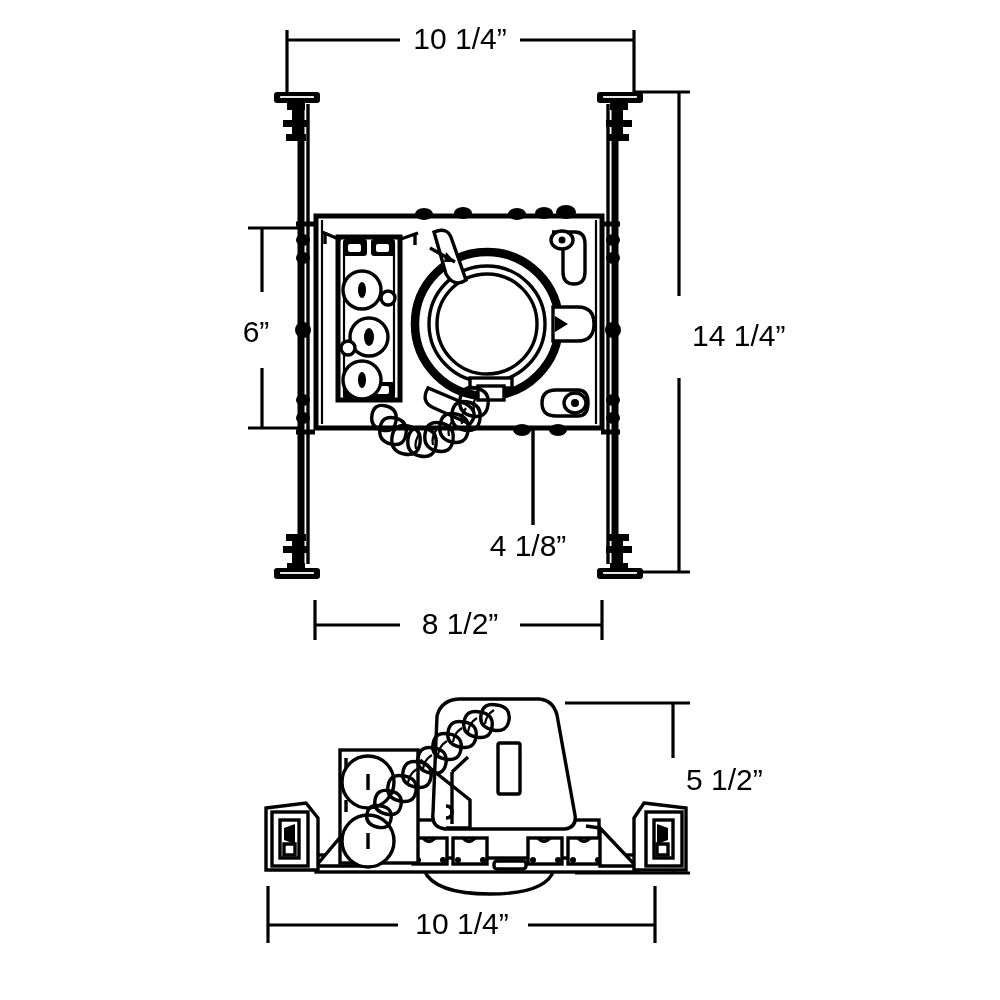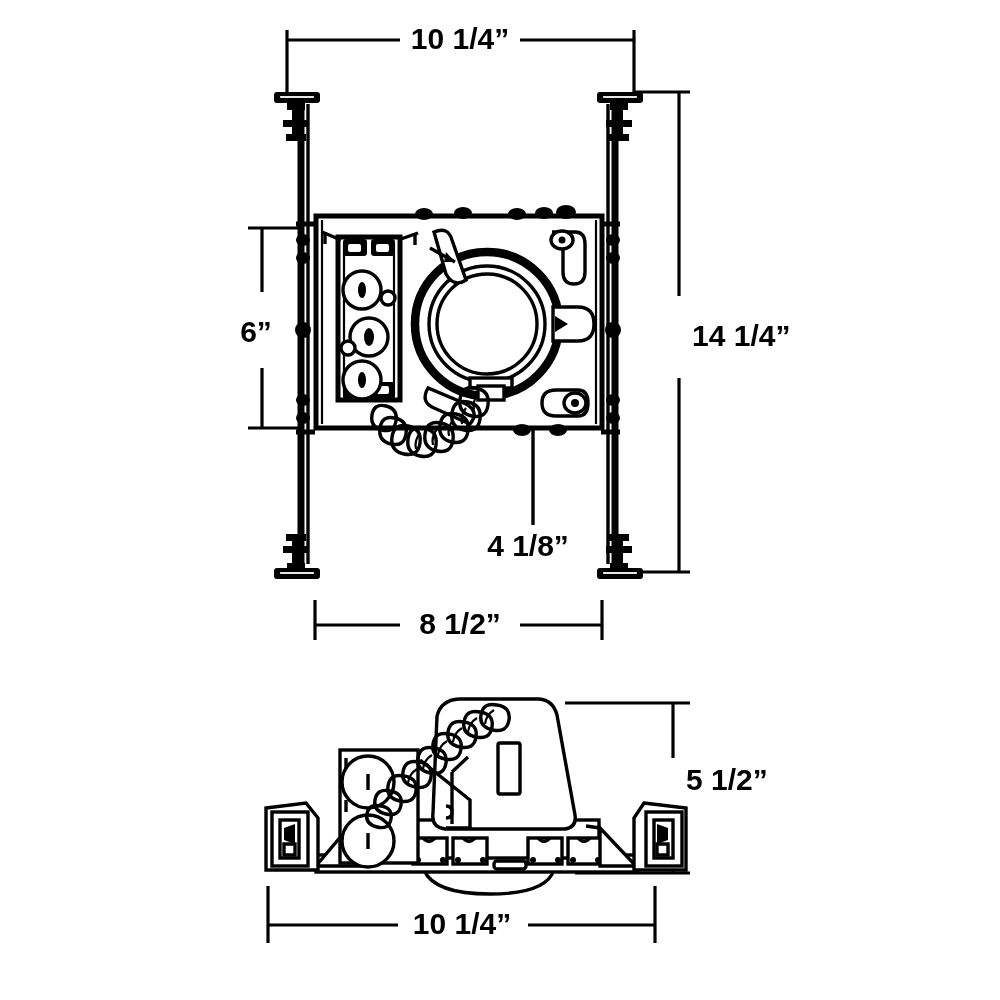--- a/index.html
+++ b/index.html
@@ -11,21 +11,20 @@
     width: 1000px;
     height: 1000px;
     font-family: "Liberation Sans", sans-serif;
     color: #000000;
     overflow: hidden;
   }
   #drawing-root {
     position: relative;
     width: 1000px;
     height: 1000px;
-    font-weight: bold;
   }
   svg.dwg {
     display: block;
     width: 1000px;
     height: 1000px;
   }
   .dim-text {
     font-family: "Liberation Sans", sans-serif;
     font-size: 30px;
     fill: #000000;

